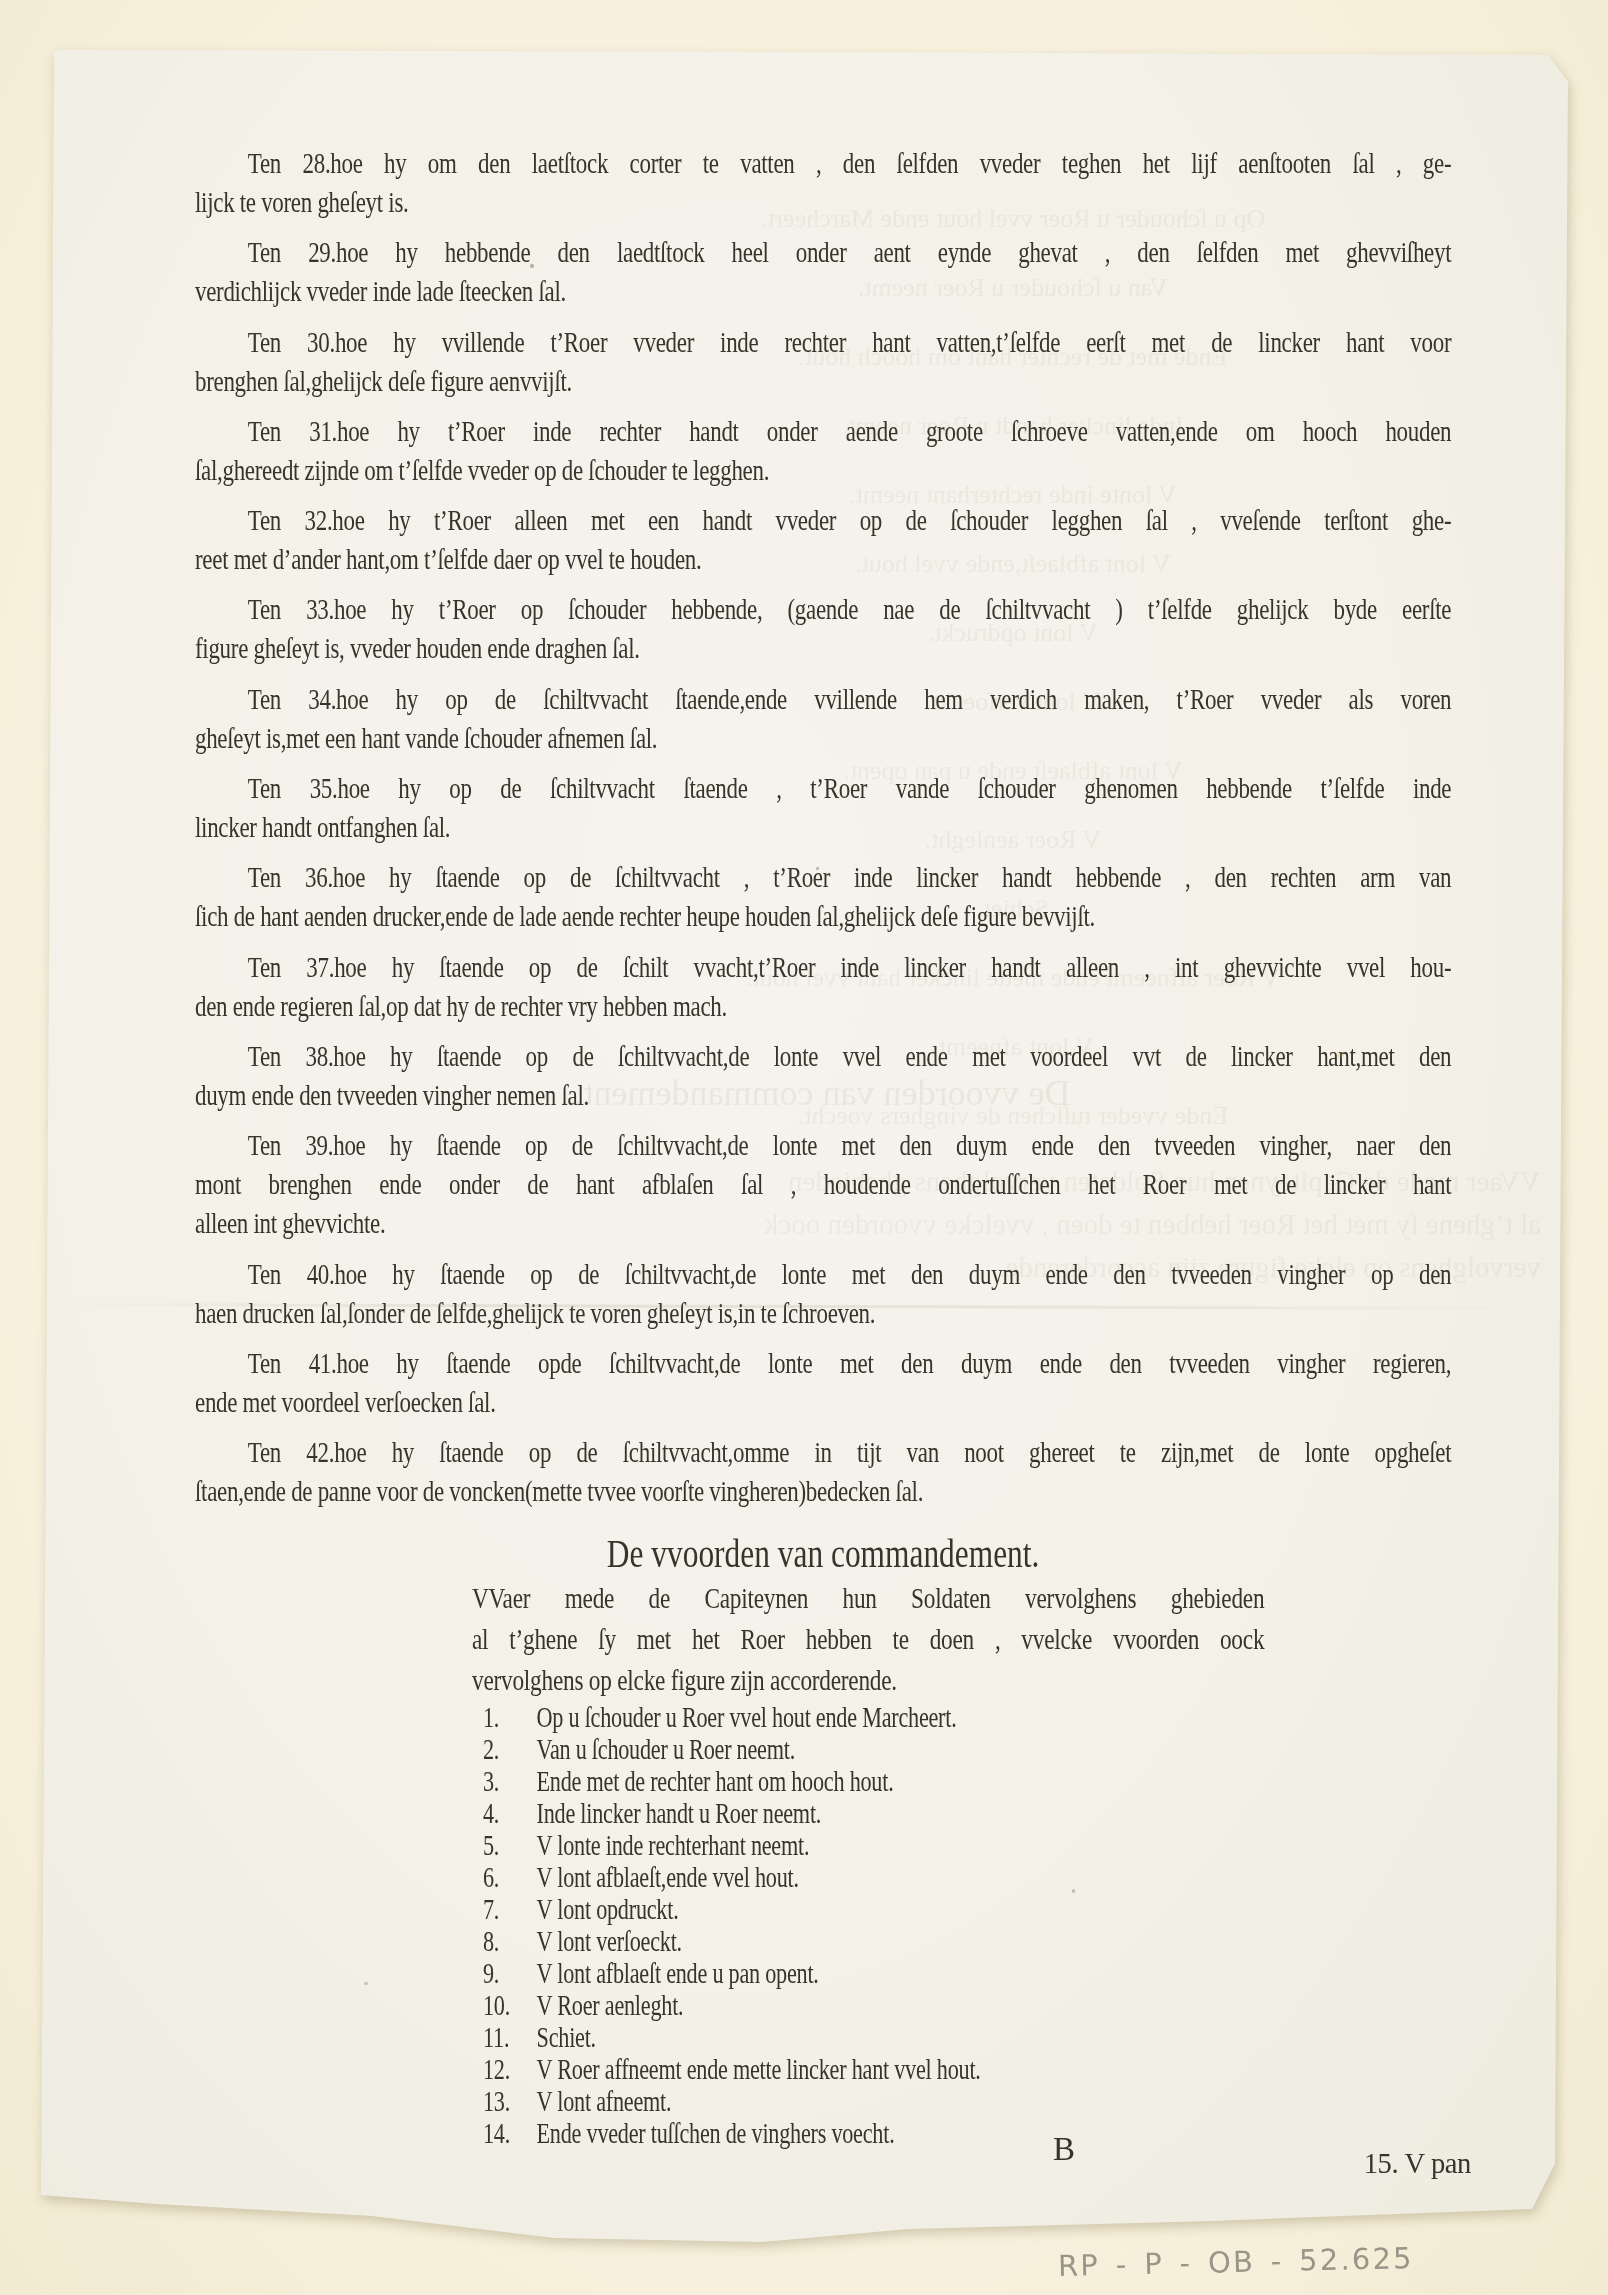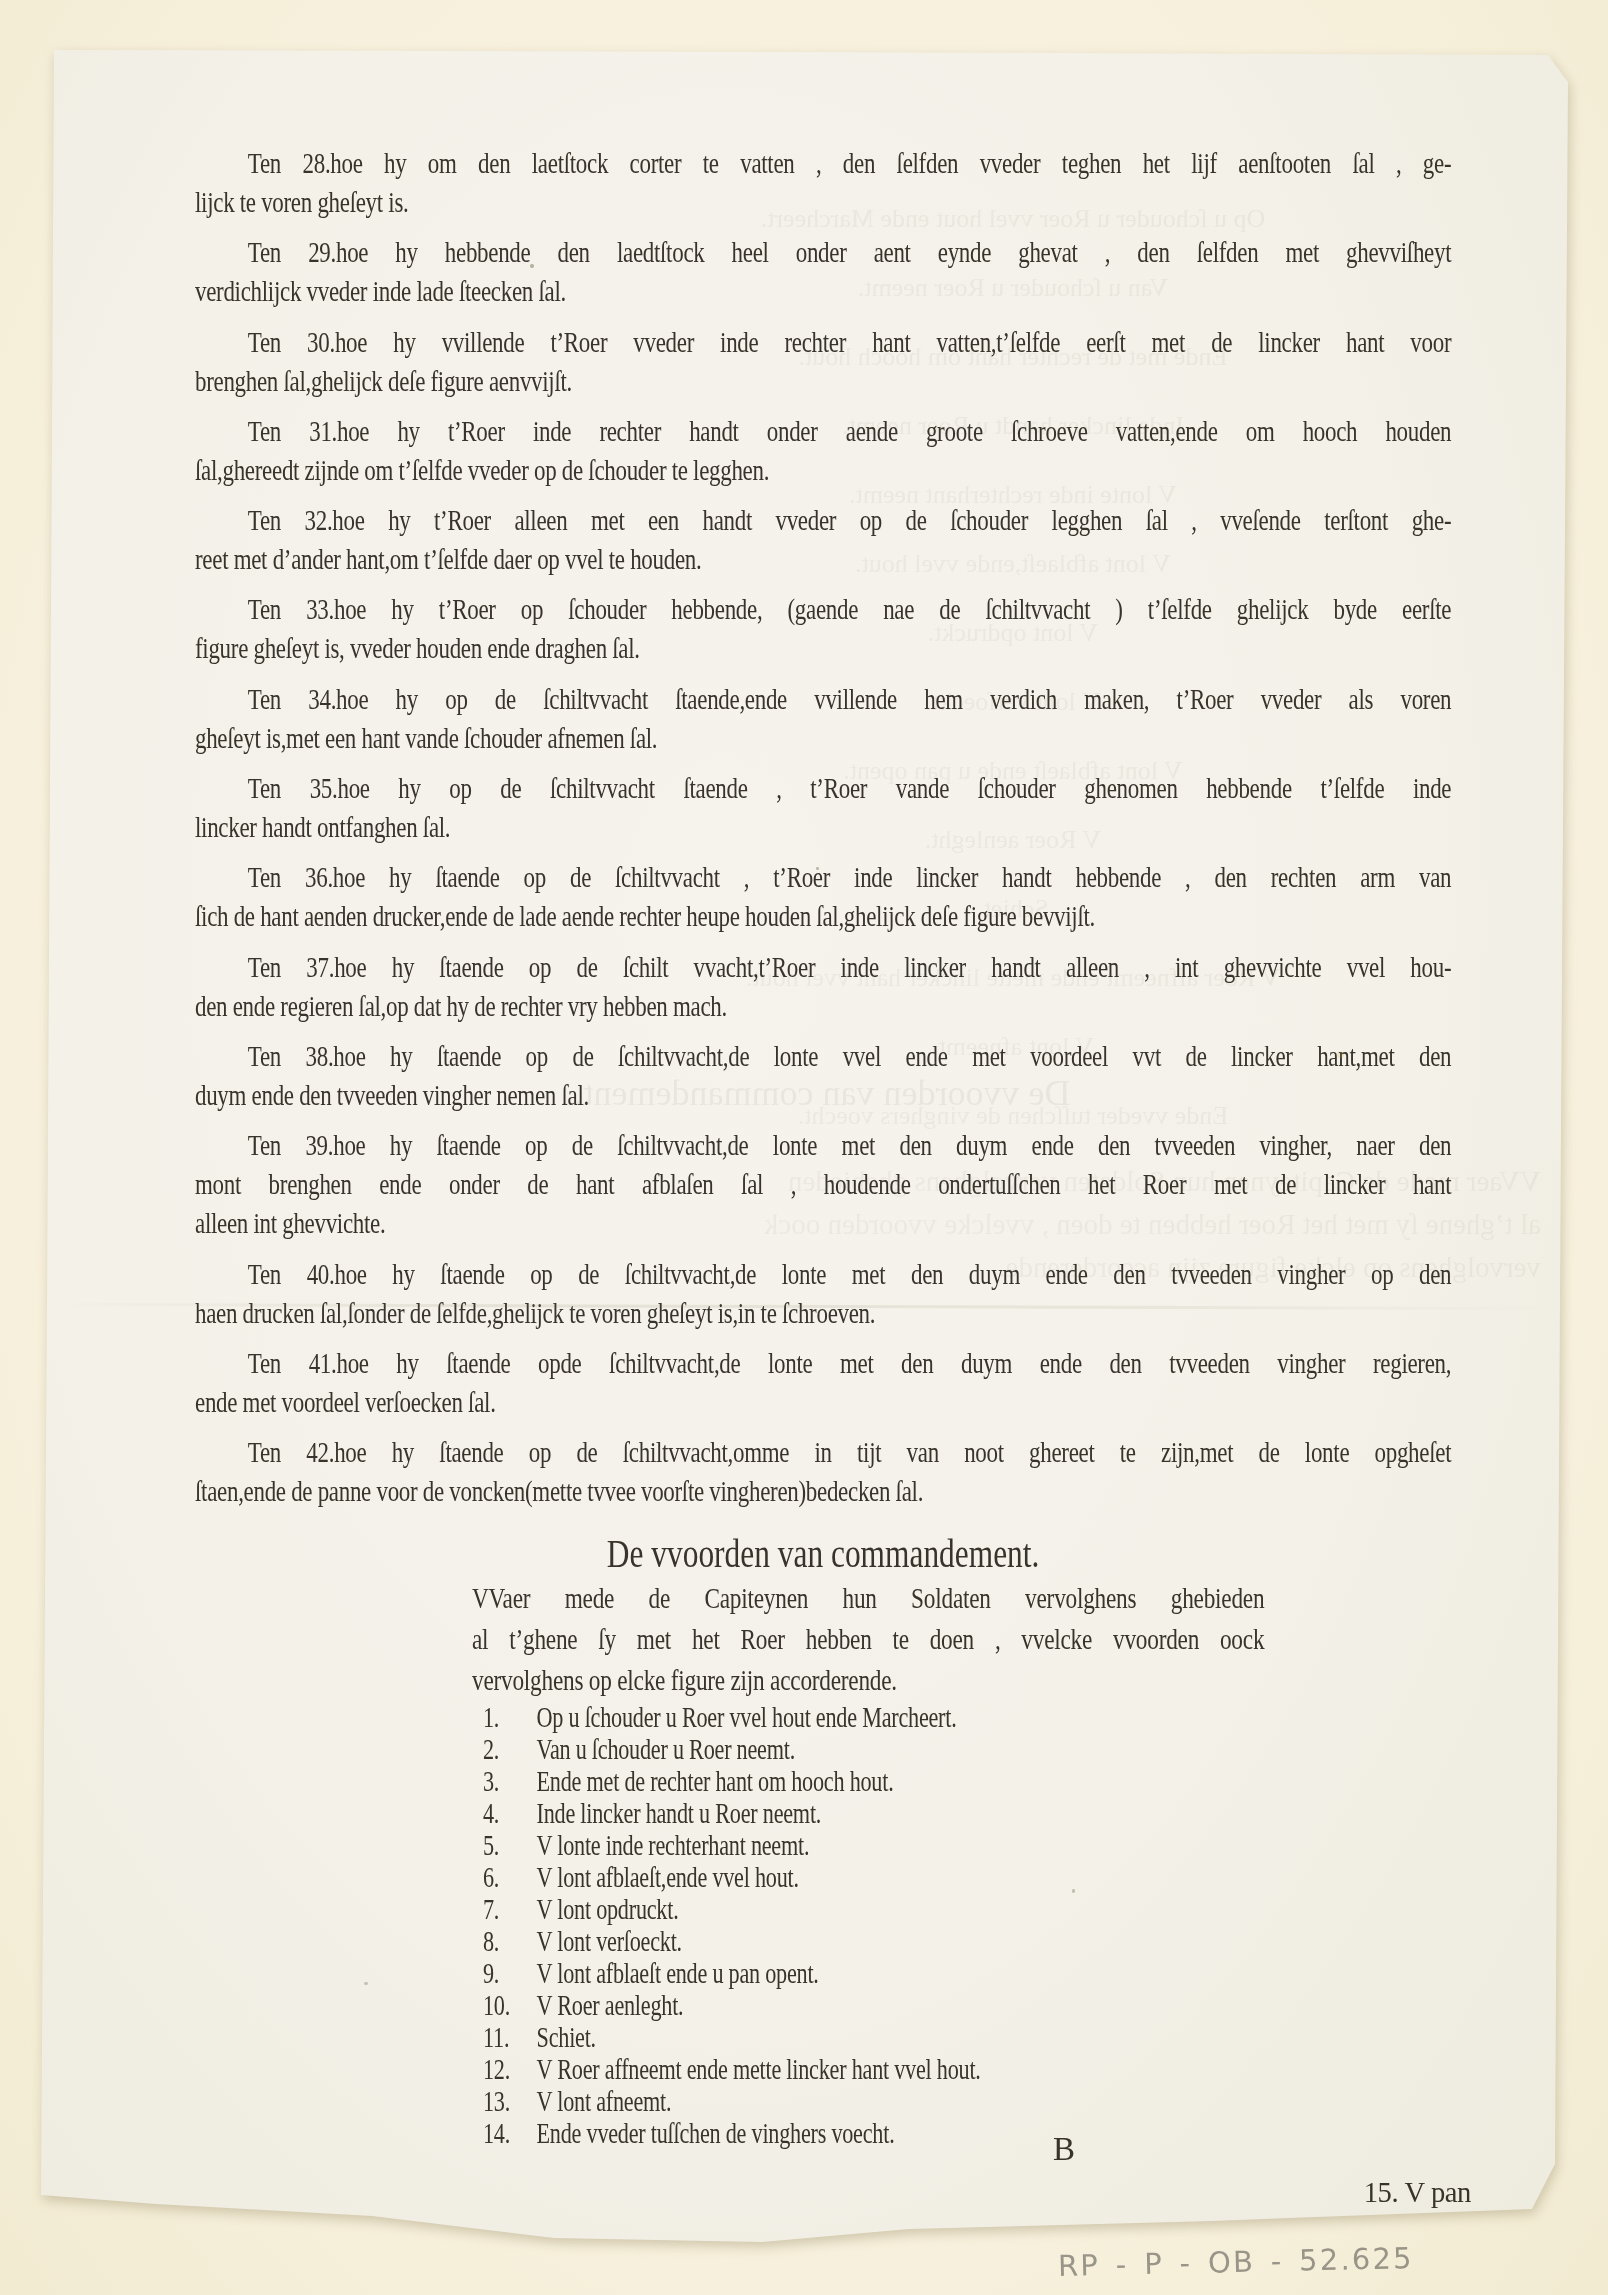--- a/index.html
+++ b/index.html
@@ -55,21 +55,21 @@
   .intro .line:last-child{text-align-last:left;}
   
   .commands{
     position:absolute;left:483px;top:1702px;width:1385px;
     transform:scaleX(0.776);transform-origin:top left;
     font-size:28.6px;letter-spacing:-0.3px;
   }
   .cmd-row{height:32px;line-height:32px;white-space:nowrap;}
   .cmd-num{display:inline-block;width:69px;}
   .sig{position:absolute;left:995px;top:2131px;width:138px;text-align:center;font-size:33px;}
-  .catchword{position:absolute;right:137px;top:2148px;font-size:28.6px;letter-spacing:-0.4px;margin-top:29px;}
+  .catchword{position:absolute;right:137px;top:2148px;font-size:28.6px;letter-spacing:-0.4px;}
   
   .inscription{
     position:absolute;left:1058px;top:2245px;
     font-family:"DejaVu Sans",sans-serif;font-size:29px;
     color:var(--pencil);letter-spacing:2.2px;word-spacing:4.3px;
     transform:rotate(-1.3deg);opacity:.9;
   }
   
   .ghost{color:#55503c;pointer-events:none;}
   .ghost-column{

